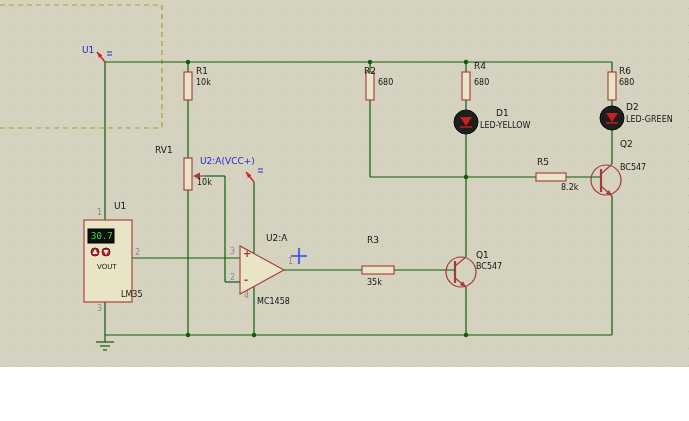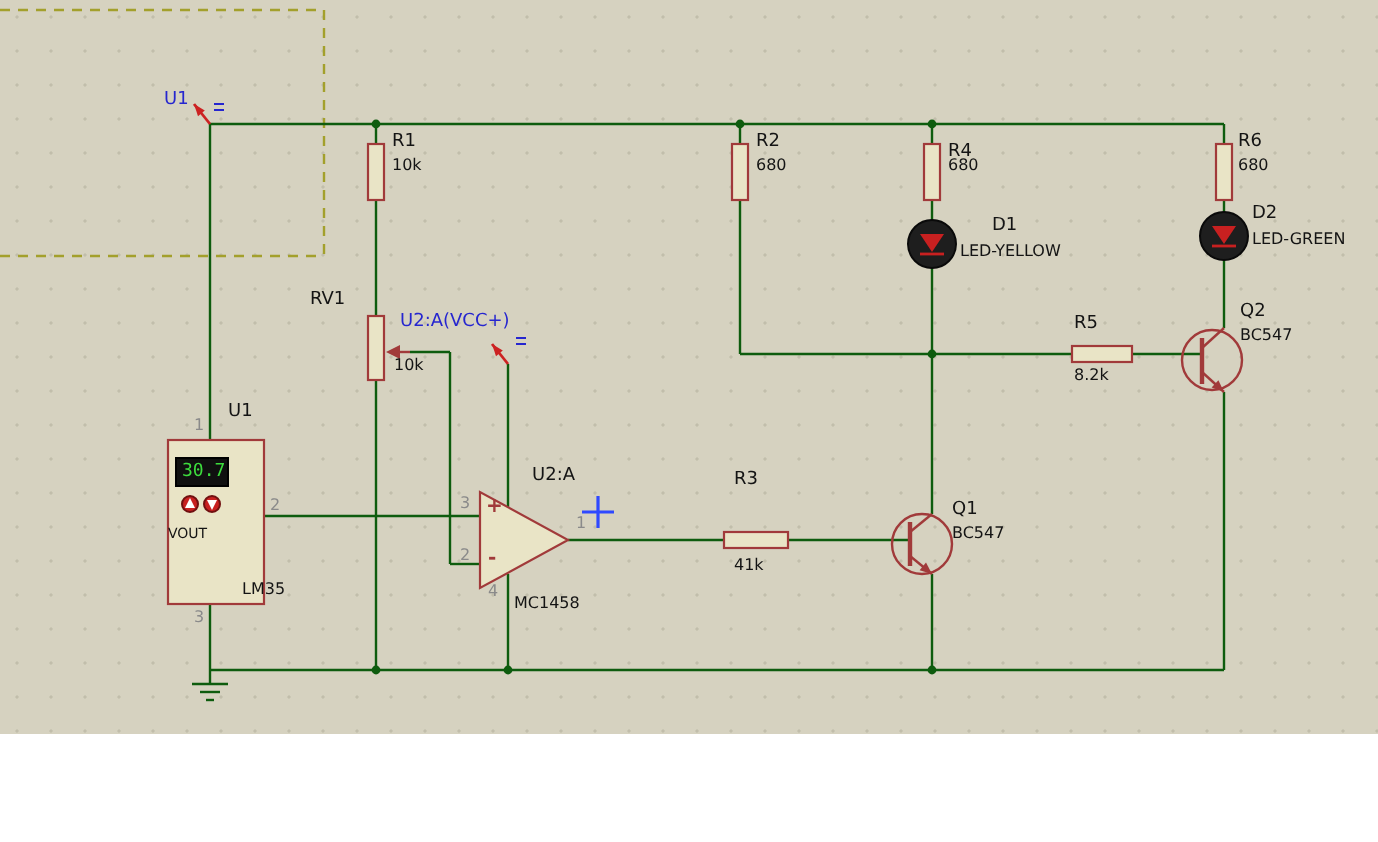--- a/index.html
+++ b/index.html
@@ -209,54 +209,54 @@
     <g>
       <path class="cursor" d="M291,256 H307 M299,248 V264"></path>
     </g>
   </svg>
 
   <div class="t net" style="left:82px;top:46px">U1</div>
   <div class="t net" style="left:200px;top:157px">U2:A(VCC+)</div>
 
   <div class="t" style="left:196px;top:67px">R1</div>
   <div class="t val" style="left:196px;top:79px">10k</div>
-  <div class="t" style="left:378px;top:67px">R2</div>
+  <div class="t" style="left:364px;top:67px">R2</div>
   <div class="t val" style="left:378px;top:79px">680</div>
-  <div class="t" style="left:474px;top:72px">R4</div>
+  <div class="t" style="left:474px;top:62px">R4</div>
   <div class="t val" style="left:474px;top:79px">680</div>
   <div class="t" style="left:619px;top:67px">R6</div>
   <div class="t val" style="left:619px;top:79px">680</div>
   <div class="t" style="left:155px;top:146px">RV1</div>
   <div class="t val" style="left:197px;top:179px">10k</div>
   <div class="t" style="left:537px;top:158px">R5</div>
-  <div class="t val" style="left:537px;top:184px">8.2k</div>
+  <div class="t val" style="left:561px;top:184px">8.2k</div>
   <div class="t" style="left:367px;top:236px">R3</div>
-  <div class="t val" style="left:367px;top:279px">41k</div>
+  <div class="t val" style="left:367px;top:279px">35k</div>
 
   <div class="t" style="left:496px;top:109px">D1</div>
   <div class="t val" style="left:480px;top:122px">LED-YELLOW</div>
   <div class="t" style="left:626px;top:103px">D2</div>
   <div class="t val" style="left:626px;top:116px">LED-GREEN</div>
 
   <div class="t" style="left:476px;top:251px">Q1</div>
   <div class="t val" style="left:476px;top:263px">BC547</div>
-  <div class="t" style="left:620px;top:152px">Q2</div>
+  <div class="t" style="left:620px;top:140px">Q2</div>
   <div class="t val" style="left:620px;top:164px">BC547</div>
 
   <div class="t" style="left:266px;top:234px">U2:A</div>
   <div class="t val" style="left:257px;top:298px">MC1458</div>
   <div class="t pm" style="left:243px;top:249px">+</div>
   <div class="t pm" style="left:244px;top:275px">-</div>
   <div class="t pin" style="left:230px;top:248px">3</div>
   <div class="t pin" style="left:230px;top:274px">2</div>
   <div class="t pin" style="left:288px;top:258px">1</div>
   <div class="t pin" style="left:244px;top:292px">4</div>
 
   <div class="t" style="left:114px;top:202px">U1</div>
   <div class="t val" style="left:121px;top:291px">LM35</div>
-  <div class="t tiny" style="left:84px;top:264px">VOUT</div>
+  <div class="t tiny" style="left:97px;top:264px">VOUT</div>
   <div class="t lcd" style="left:91px;top:232px">30.7</div>
   <div class="t pin" style="left:97px;top:209px">1</div>
   <div class="t pin" style="left:135px;top:249px">2</div>
   <div class="t pin" style="left:97px;top:305px">3</div>
 
   <div class="bottombar"></div>
 </div>
 
 </body></html>

